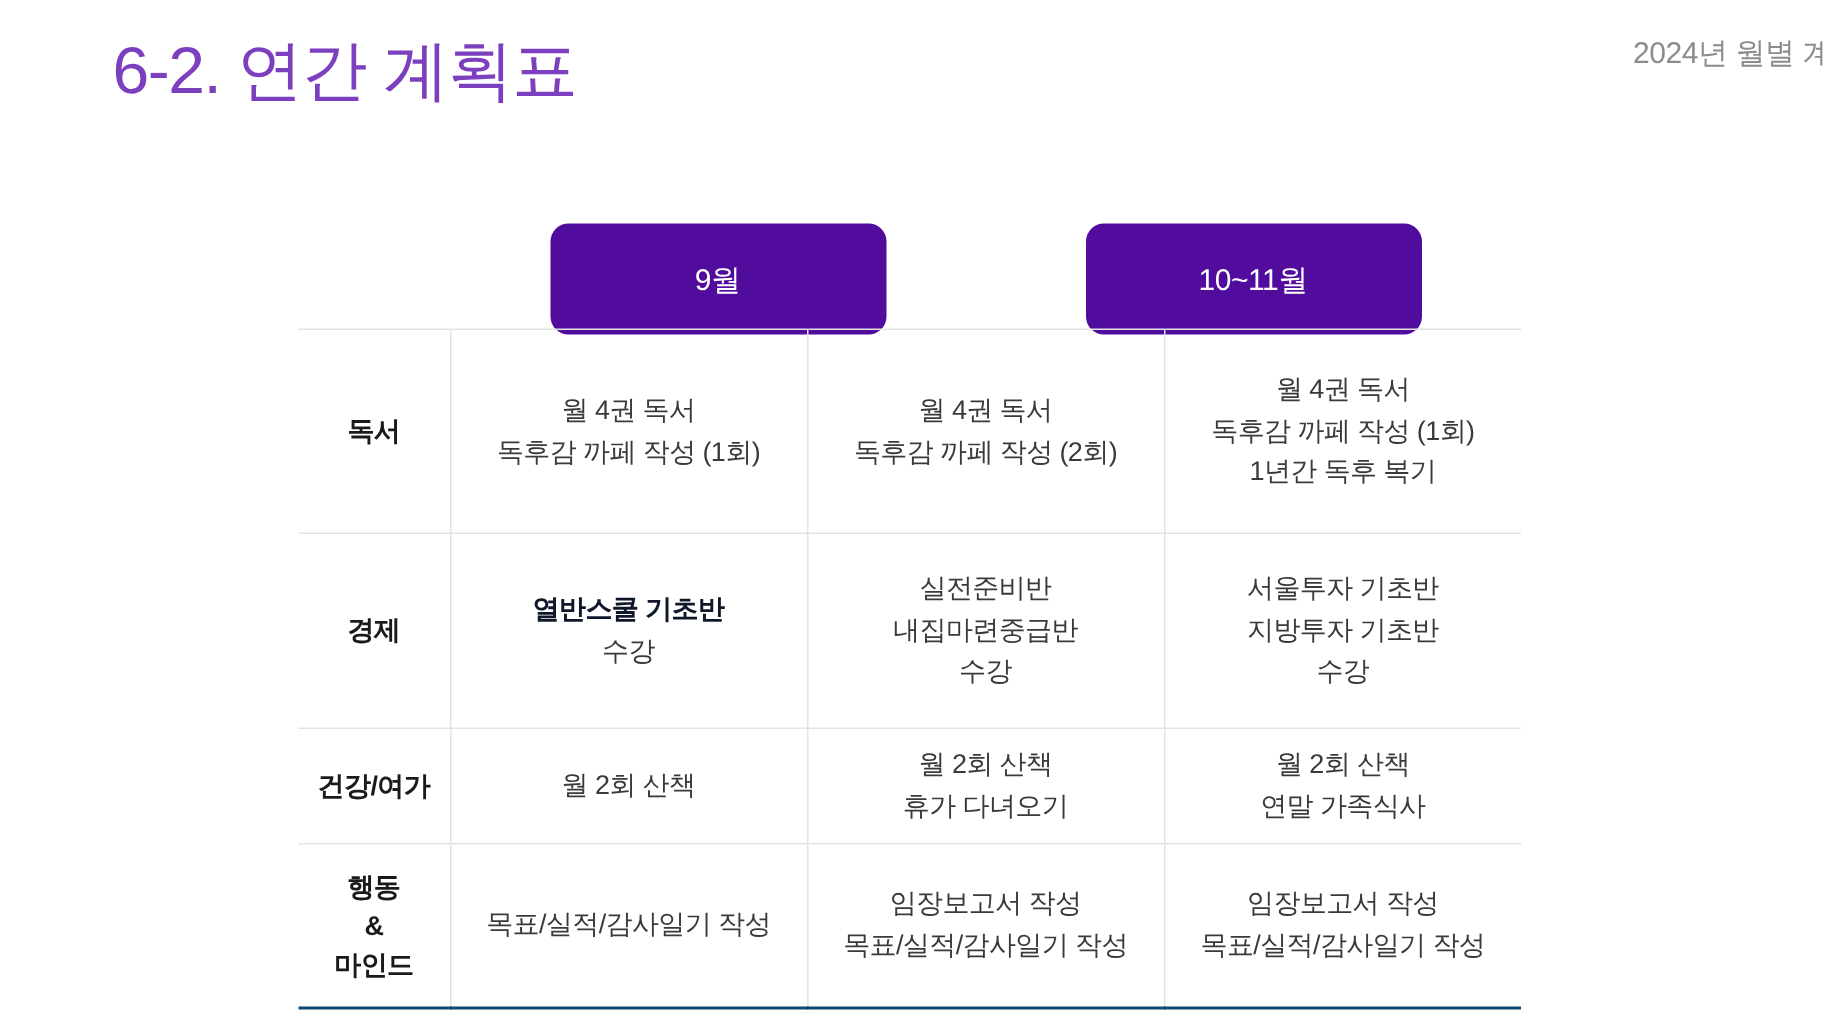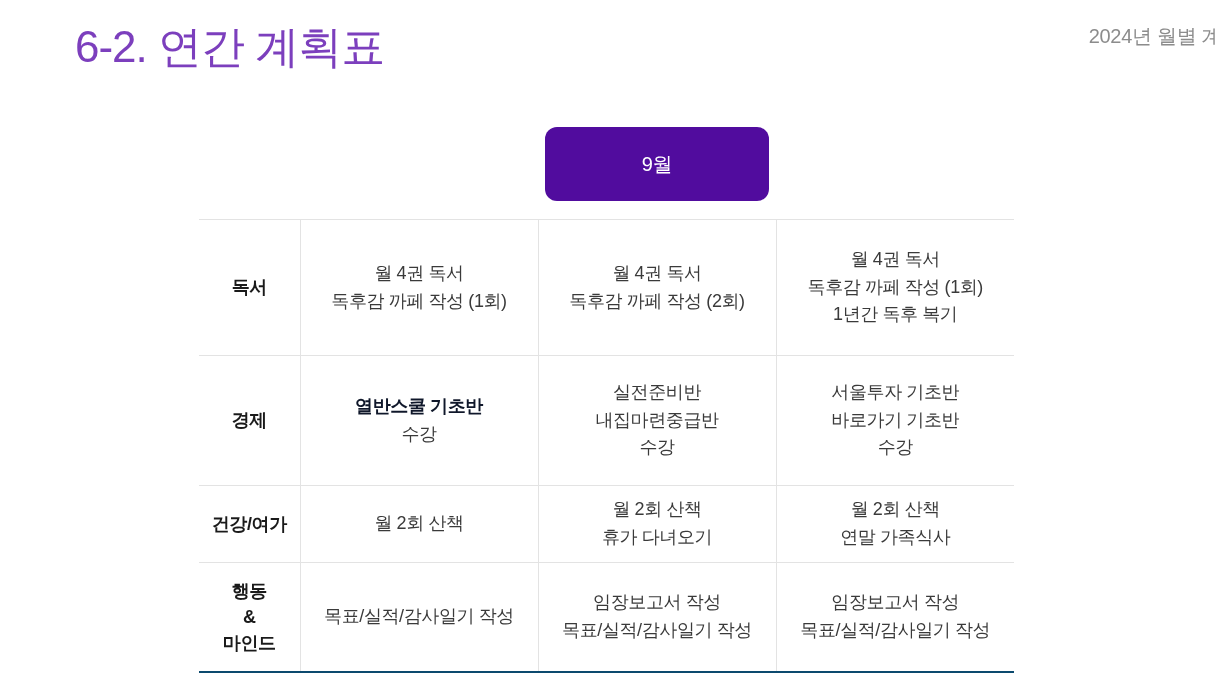--- a/index.html
+++ b/index.html
@@ -60,21 +60,21 @@
   .note .link {
     color: #4a7ebb;
     text-decoration: underline;
     cursor: pointer;
   }
 
   
   .tabs {
     position: absolute;
     left: 152px;
-    top: 127px;
+    top: 149px;
     width: 815px;
     height: 74px;
     display: flex;
     align-items: flex-end;
   }
 
   .tab-spacer {
     width: 101px;
     flex: 0 0 101px;
   }
@@ -167,20 +167,23 @@
 
   <div class="header-right">
     <div class="subtitle">2024년 월별 계획</div>
   </div>
 
   <div class="tabs">
     <div class="tab-spacer"></div>
     <div class="tab-slot">
       <div class="tab">9월</div>
     </div>
+    <div class="tab-slot">
+      <div class="tab">10~11월</div>
+    </div>
   </div>
 
   <table class="plan-table">
     <colgroup>
       <col class="c-label">
       <col class="c-month">
       <col class="c-month">
       <col class="c-month">
     </colgroup>
     <tbody>
@@ -210,21 +213,21 @@
             <span class="line hl">열반스쿨 기초반</span>
             <span class="line">수강</span>
           </td>
         <td class="cell">
             <span class="line">실전준비반</span>
             <span class="line">내집마련중급반</span>
             <span class="line">수강</span>
           </td>
         <td class="cell">
             <span class="line">서울투자 기초반</span>
-            <span class="line">바로가기 기초반</span>
+            <span class="line">지방투자 기초반</span>
             <span class="line">수강</span>
           </td>
       </tr>
       <tr class="r3">
         <td class="row-label">
             <span class="line">건강/여가</span>
           </td>
         <td class="cell">
             <span class="line">월 2회 산책</span>
           </td>

